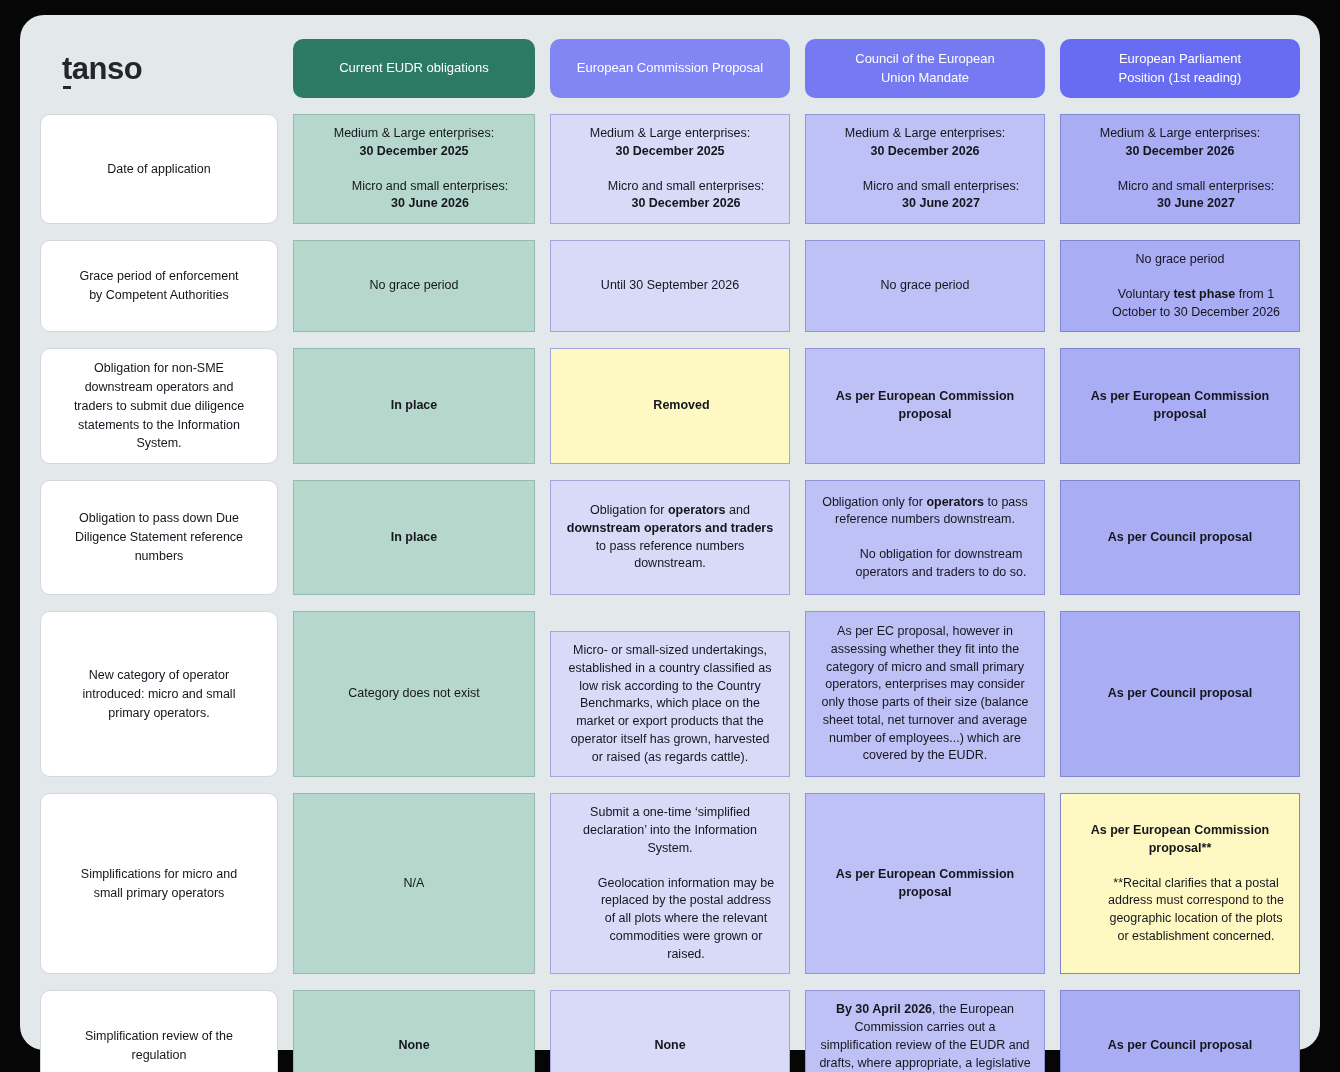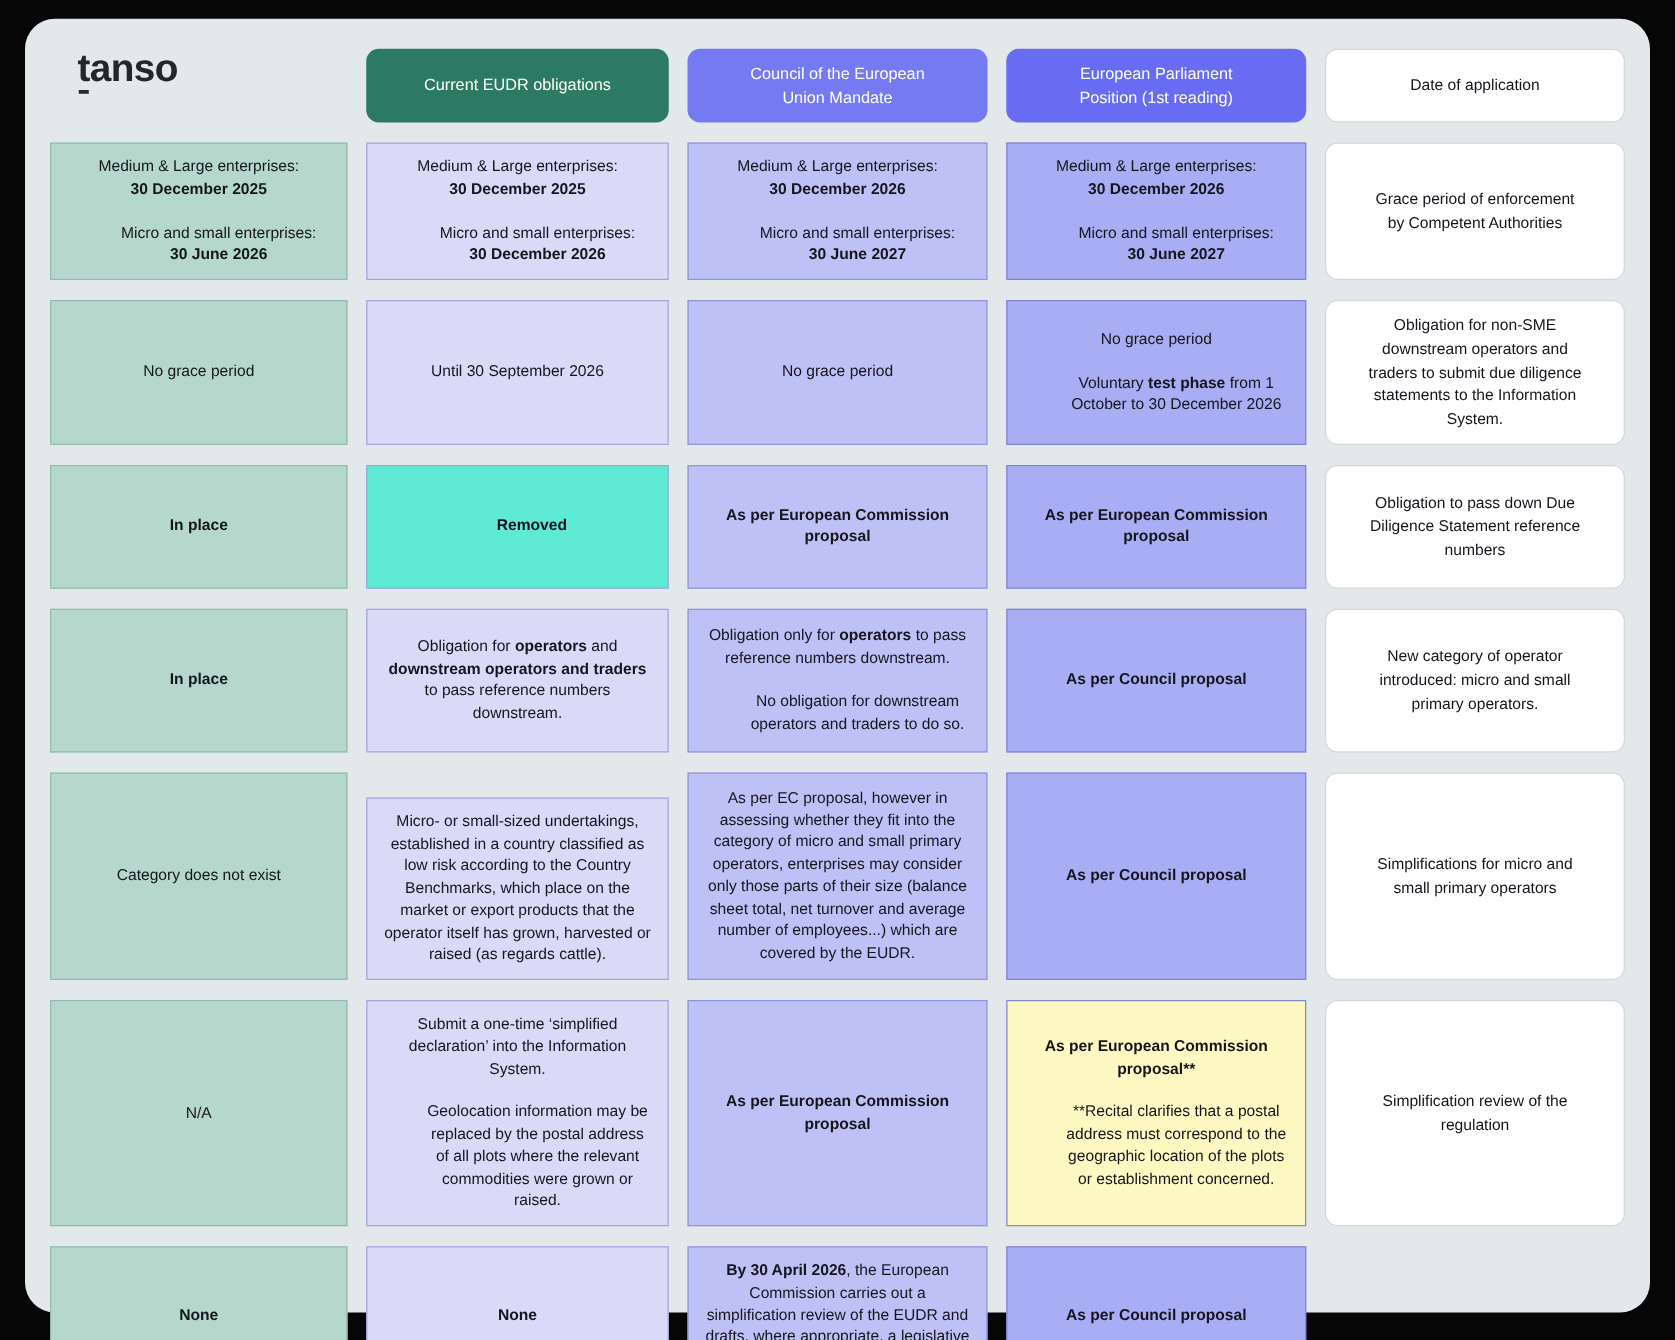--- a/index.html
+++ b/index.html
@@ -19,21 +19,21 @@
     box-sizing:border-box;
   }
   .grid{
     display:grid;
     grid-template-columns:238px 242px 240px 240px 240px;
     grid-template-rows:59px minmax(96px,auto) minmax(78px,auto) minmax(99px,auto) minmax(115px,auto) minmax(158px,auto) minmax(156px,auto) minmax(98px,auto);
     column-gap:15px;
     row-gap:16px;
   }
   .logo-cell{
-    display:flex;align-items:flex-start;
+    display:flex;align-items:center;
     padding-left:22px;
   }
   .logo-text{
     font-size:31px;
     font-weight:700;
     letter-spacing:-0.5px;
     color:#23262a;
     line-height:1;
   }
   .logo-t{position:relative;display:inline-block;}
@@ -83,20 +83,21 @@
 <body>
 
 <div class="frame">
   <div class="card">
     <div class="grid" id="grid">
       <div class="logo-cell">
         <span class="logo-text" id="logo-text"><span class="logo-t">t</span>anso</span>
       </div>
 
     <div class="header" style="background: rgb(45, 122, 99);">Current EUDR obligations</div>
+        <div class="header" style="background: rgb(130, 134, 244);">European Commission Proposal</div>
         <div class="header" style="background: rgb(117, 121, 242);">Council of the European
 Union Mandate</div>
         <div class="header" style="background: rgb(104, 108, 242);">European Parliament
 Position (1st reading)</div>
         <div class="label-card">Date of application</div>
         <div class="cell" style="background: rgb(182, 216, 204); border-color: rgb(149, 187, 172);">
           <div class="block">
             <div class="para"><span>Medium &amp; Large enterprises:</span></div>
             <div class="para"><span class="b">30 December 2025</span></div>
           </div>
@@ -158,21 +159,21 @@
           <div class="block">
             <div class="para"><span>Voluntary </span><span class="b">test phase</span><span> from 1 October to 30 December 2026</span></div>
           </div>
         </div>
         <div class="label-card">Obligation for non-SME downstream operators and traders to submit due diligence statements to the Information System.</div>
         <div class="cell" style="background: rgb(182, 216, 204); border-color: rgb(149, 187, 172);">
           <div class="block">
             <div class="para"><span class="b">In place</span></div>
           </div>
         </div>
-        <div class="cell" style="background: #5eead4; border-color: rgb(163, 165, 221); padding-left: 36px;">
+        <div class="cell" style="background: #fef9c3; border-color: rgb(163, 165, 221); padding-left: 36px;">
           <div class="block">
             <div class="para"><span class="b">Removed</span></div>
           </div>
         </div>
         <div class="cell" style="background: rgb(190, 193, 246); border-color: rgb(145, 148, 216);">
           <div class="block">
             <div class="para"><span class="b">As per European Commission proposal</span></div>
           </div>
         </div>
         <div class="cell" style="background: rgb(169, 173, 244); border-color: rgb(130, 134, 207);">

